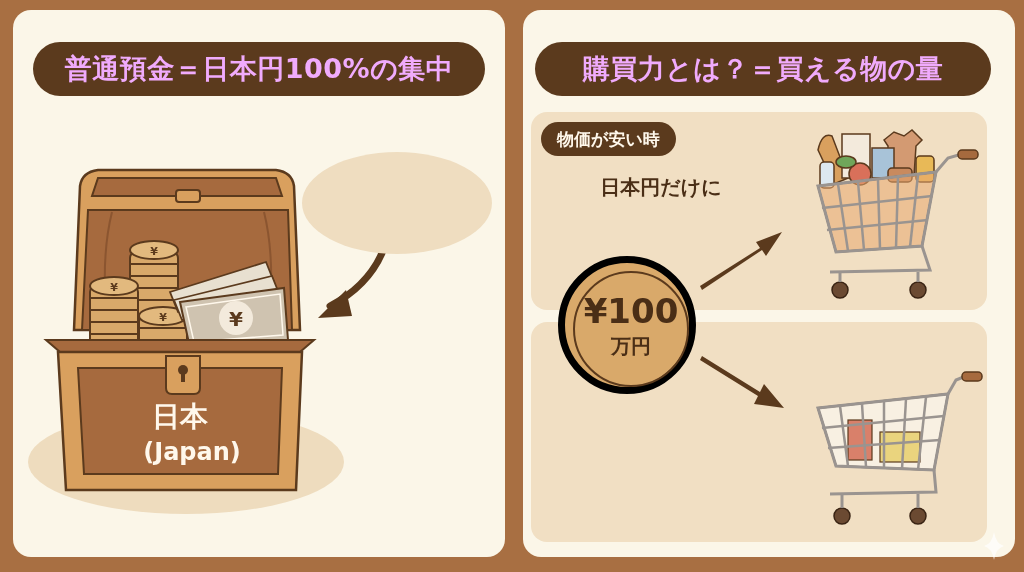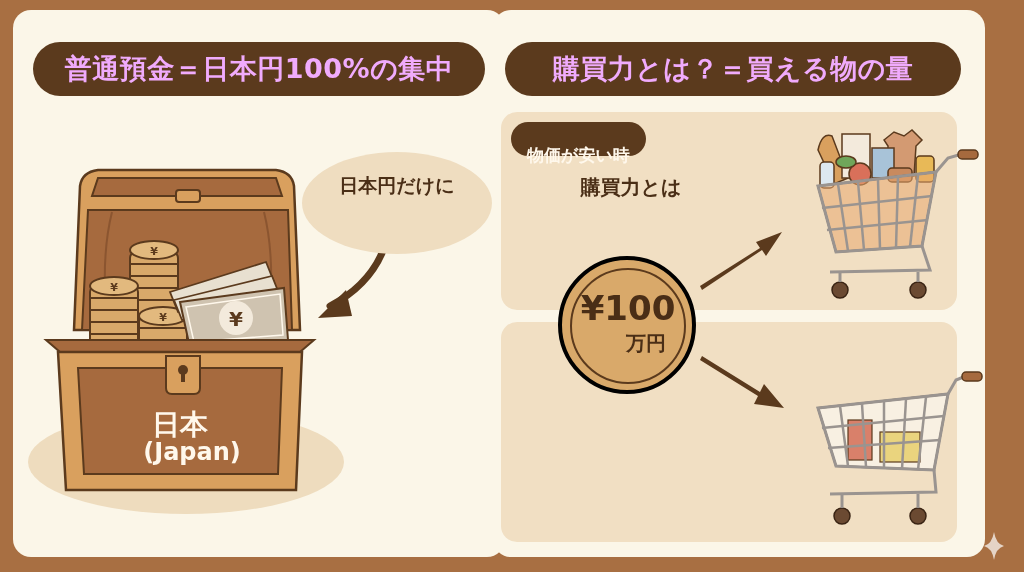--- a/index.html
+++ b/index.html
@@ -8,21 +8,21 @@
     background: #A86F42;
     font-family: "DejaVu Sans", "Liberation Sans", sans-serif;
     position: relative;
   }
   .panel {
     position: absolute;
     background: #FBF6E8;
     border-radius: 18px;
   }
   #left-panel { left: 13px; top: 10px; width: 492px; height: 547px; }
-  #right-panel { left: 493px; top: 10px; width: 492px; height: 547px; }
+  #right-panel { left: 523px; top: 10px; width: 492px; height: 547px; }
 
   .title-pill {
     position: absolute;
     background: #5B3A1D;
     color: #f0abfc;
     font-weight: bold;
     font-size: 27px;
     height: 54px;
     line-height: 54px;
     border-radius: 27px;
@@ -42,21 +42,21 @@
 
   .small-pill {
     position: absolute;
     background: #5B3A1D;
     color: #FFF8EC;
     font-weight: bold;
     font-size: 17px;
     height: 34px;
     line-height: 34px;
     border-radius: 17px;
-    padding: 16px 16px;
+    padding: 0 16px;
     white-space: nowrap;
   }
   #cheap-pill { left: 10px; top: 10px; }
   #expensive-pill { left: 10px; top: 178px; }
 
   .desc {
     position: absolute;
     color: #4A2E16;
     font-weight: bold;
     font-size: 20px;
@@ -82,21 +82,21 @@
     font-size: 19px;
     line-height: 27px;
   }
 
   #coin {
     position: absolute;
     left: 558px; top: 256px;
     width: 138px; height: 138px;
     border-radius: 50%;
     background: #D9A96A;
-    border: 4px solid #000000;
+    border: 7px solid #000000;
     z-index: 5;
   }
   #coin-inner {
     position: absolute;
     left: 8px; top: 8px; width: 116px; height: 116px;
     border-radius: 50%;
     border: 2px solid #5B3A1D;
   }
   #coin-amount {
     position: absolute;
@@ -108,30 +108,29 @@
     line-height: 36px;
   }
   #coin-unit {
     position: absolute;
     left: 0; top: 72px; width: 132px;
     text-align: center;
     color: #4A2E16;
     font-weight: bold;
     font-size: 20px;
     line-height: 22px;
-    margin-left: 18px;
   }
 
   .chest-label {
     position: absolute;
     color: #FFF8EC;
     font-weight: bold;
     text-align: center;
   }
-  #chest-label-jp { left: 120px; top: 398px; width: 120px; font-size: 28px; margin-top: 8px; }
+  #chest-label-jp { left: 120px; top: 398px; width: 120px; font-size: 28px; }
   #chest-label-en { left: 122px; top: 438px; width: 140px; font-size: 24px; }
 
   svg { position: absolute; overflow: visible; }
 </style>
 </head>
 <body>
 
 <div class="panel" id="left-panel">
   <div class="title-pill" id="left-title">普通預金＝日本円100%の集中</div>
 </div>
@@ -195,34 +194,33 @@
   </g>
 
   <g>
     <path d="M388 236 Q376 282 330 306" stroke="#5B3A1D" stroke-width="7" fill="none" stroke-linecap="round"></path>
     <path d="M318 318 L346 290 L352 316 Z" fill="#5B3A1D"></path>
   </g>
 </svg>
 
 <div id="bubble">
   <div id="bubble-text">
-    <div>日本円だけに</div>
   </div>
 </div>
 
 <div class="chest-label" id="chest-label-jp">日本</div>
 <div class="chest-label" id="chest-label-en">(Japan)</div>
 
 <div class="panel" id="right-panel">
   <div class="title-pill" id="right-title">購買力とは？＝買える物の量</div>
 
   <div class="sub-panel" id="sub-top">
     <div class="small-pill" id="cheap-pill">物価が安い時</div>
     <div class="desc" id="cheap-desc">
-      <div>購買力とは</div>
+      <div>日本円だけに</div>
     </div>
   </div>
 
   <div class="sub-panel" id="sub-bottom">
   </div>
 </div>
 
 <svg style="left:0;top:0;" width="1024" height="572">
 
   <g>

